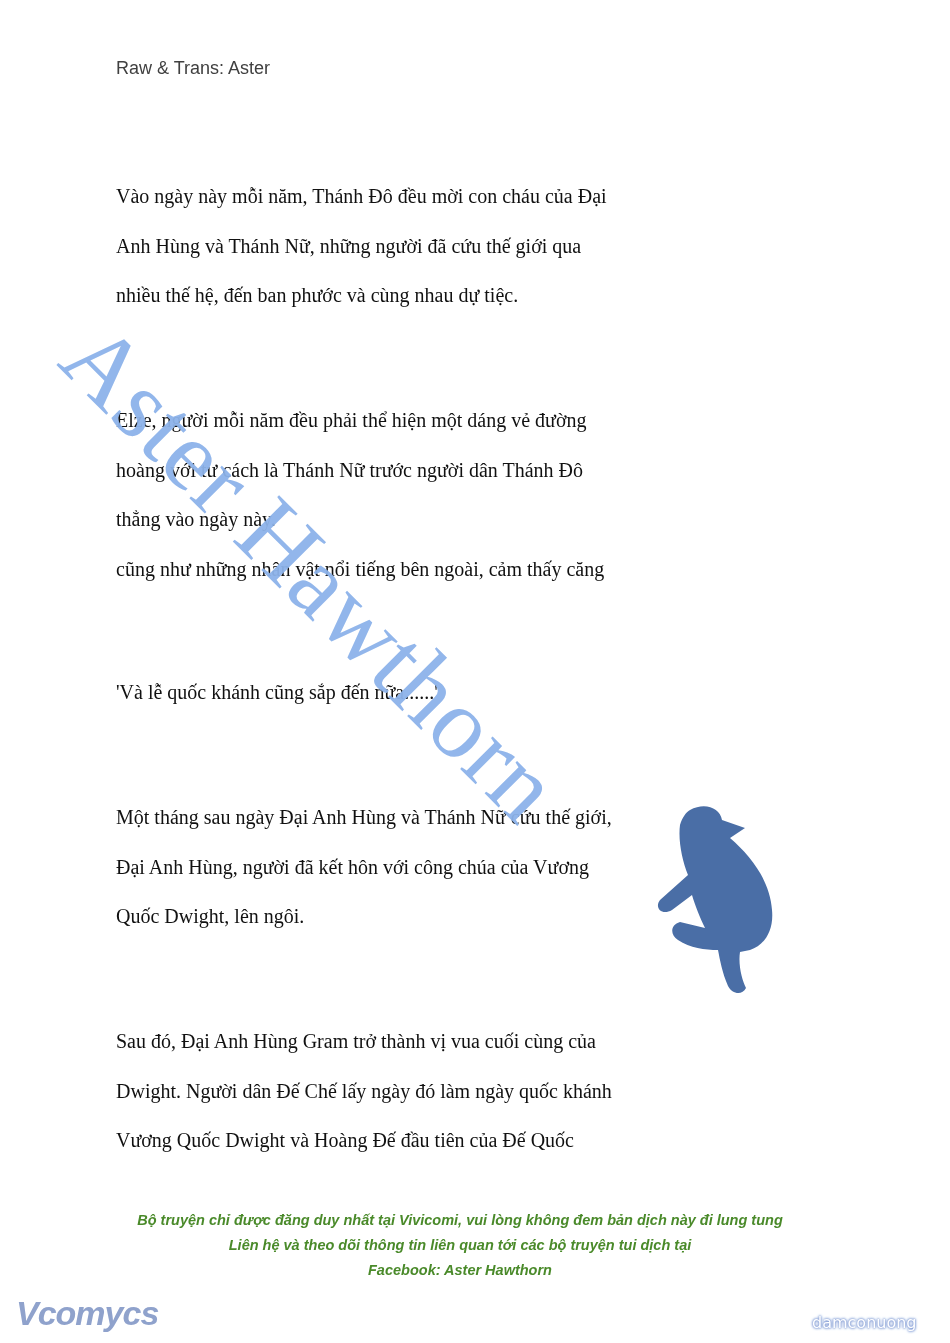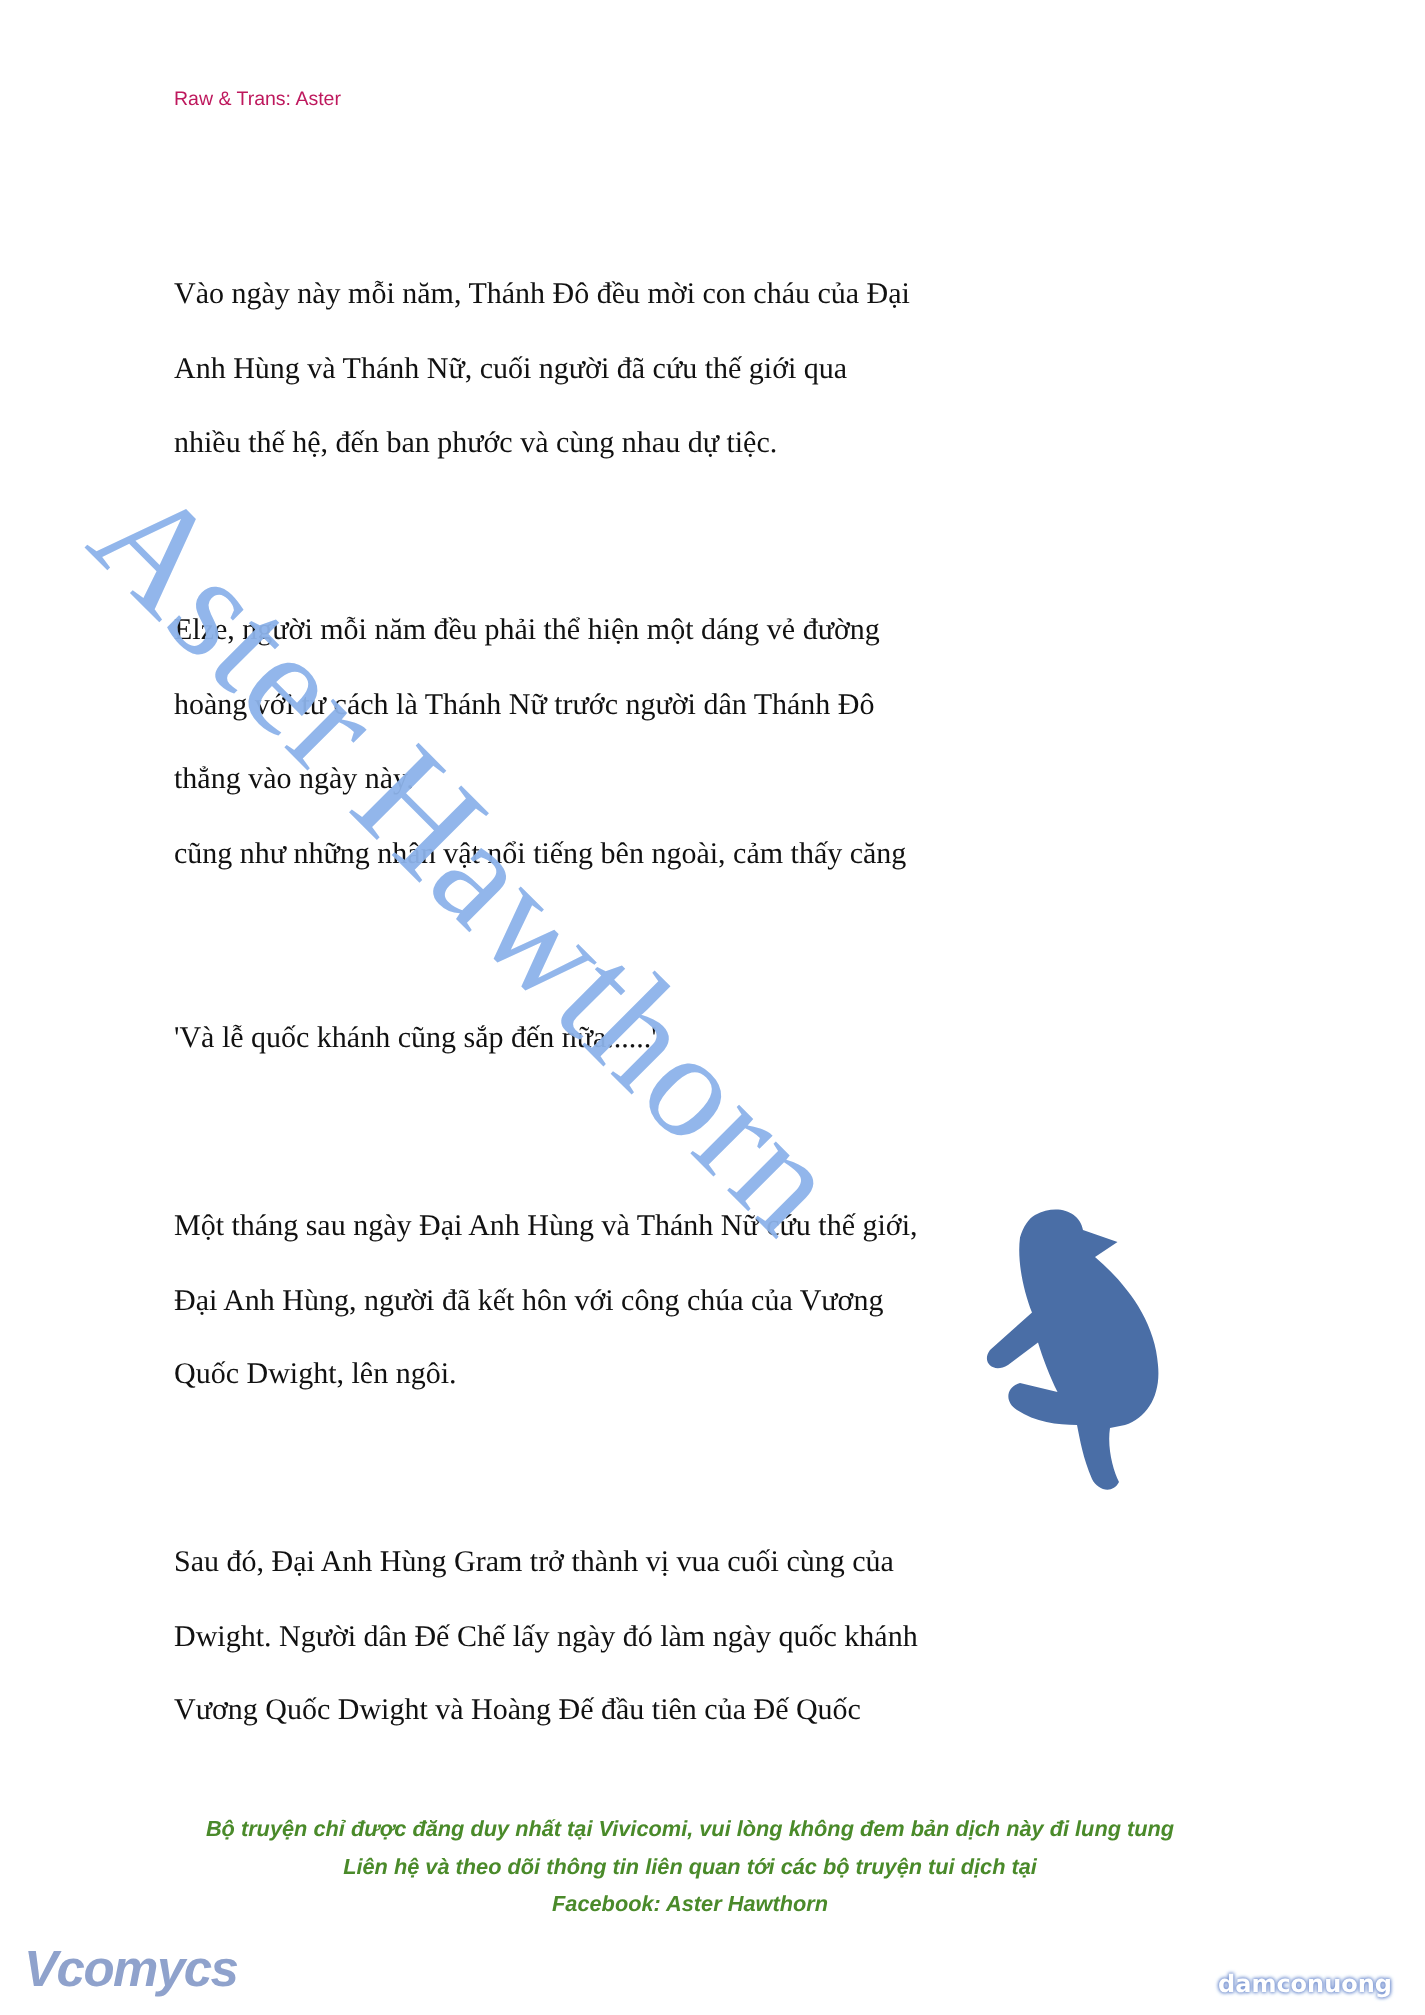--- a/index.html
+++ b/index.html
@@ -2,21 +2,21 @@
 <html><head>
 <meta charset="utf-8">
 <style>
   html, body { margin: 0; padding: 0; }
   body {
     width: 950px; height: 1343px; position: relative; overflow: hidden;
     background: #ffffff;
   }
   .header-credit {
     position: absolute; left: 116px; top: 58px;
-    font-family: "Liberation Sans", sans-serif; font-size: 13px; color: #be185d;
+    font-family: "Liberation Sans", sans-serif; font-size: 18px; color: #404040;
   }
   .body-text {
     position: absolute; left: 116px; width: 740px;
     font-family: "Liberation Serif", serif; font-size: 20px; color: #111;
     line-height: 49.5px; white-space: nowrap; z-index: 2;
   }
   .body-text div { height: 49.5px; }
   .watermark {
     position: absolute; left: 120px; top: 300px;
     font-family: "Liberation Serif", serif; font-size: 100px; color: #8db3ea;
@@ -30,33 +30,33 @@
     font-family: "Liberation Sans", sans-serif; font-style: italic; font-weight: bold;
     font-size: 14.5px; color: #4a8a2a; line-height: 25px;
   }
   .logo-left {
     position: absolute; left: 16px; top: 1294px;
     font-family: Liberation Sans, sans-serif; font-style: italic; font-weight: bold;
     font-size: 34px; color: #8fa2cc; letter-spacing: -1px;
   }
   .logo-right {
     position: absolute; left: 812px; top: 1313px;
-    font-family: "DejaVu Sans", sans-serif; font-weight: bold;
+    font-family: "DejaVu Sans", sans-serif; font-weight: normal;
     font-size: 16px; color: #ffffff;
     text-shadow: 0 0 3px #7f9ad4, 0 0 3px #7f9ad4, 0 0 2px #7f9ad4;
   }
 </style>
 </head>
 <body>
 
 <div class="header-credit">Raw &amp; Trans: Aster</div>
 
 <div class="body-text" style="top:172px;">
   <div>Vào ngày này mỗi năm, Thánh Đô đều mời con cháu của Đại</div>
-  <div>Anh Hùng và Thánh Nữ, cuối người đã cứu thế giới qua</div>
+  <div>Anh Hùng và Thánh Nữ, những người đã cứu thế giới qua</div>
   <div>nhiều thế hệ, đến ban phước và cùng nhau dự tiệc.</div>
 </div>
 
 <div class="body-text" style="top:396px;">
   <div>Elze, người mỗi năm đều phải thể hiện một dáng vẻ đường</div>
   <div>hoàng với tư cách là Thánh Nữ trước người dân Thánh Đô</div>
   <div>thẳng vào ngày này.</div>
   <div>cũng như những nhân vật nổi tiếng bên ngoài, cảm thấy căng</div>
 </div>
 

